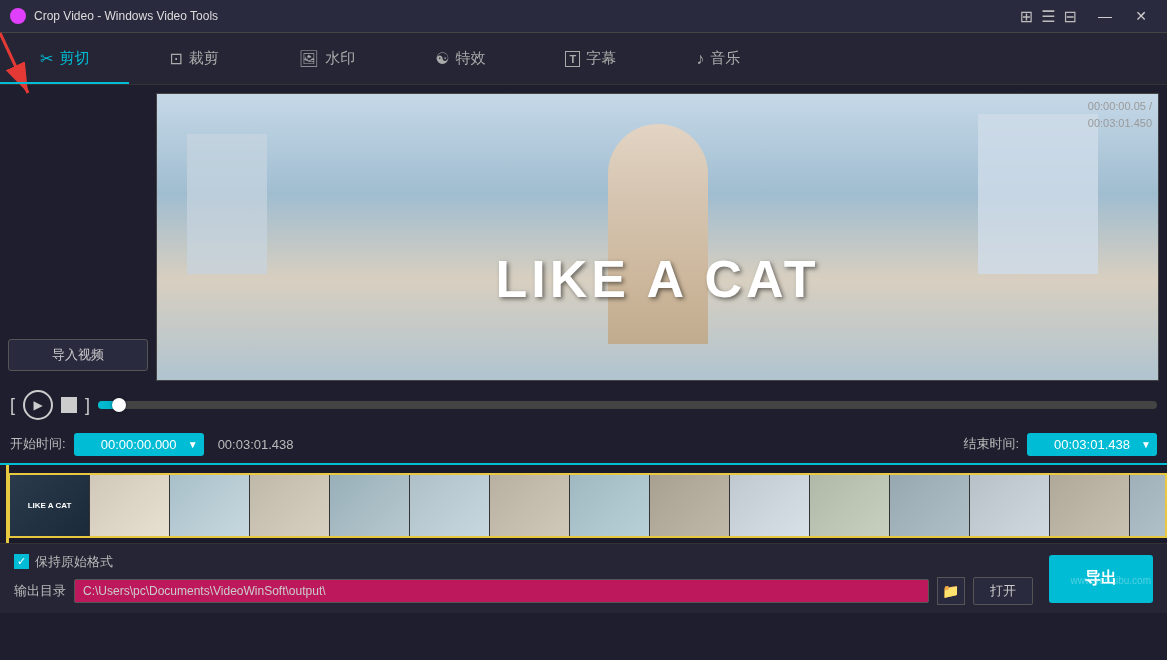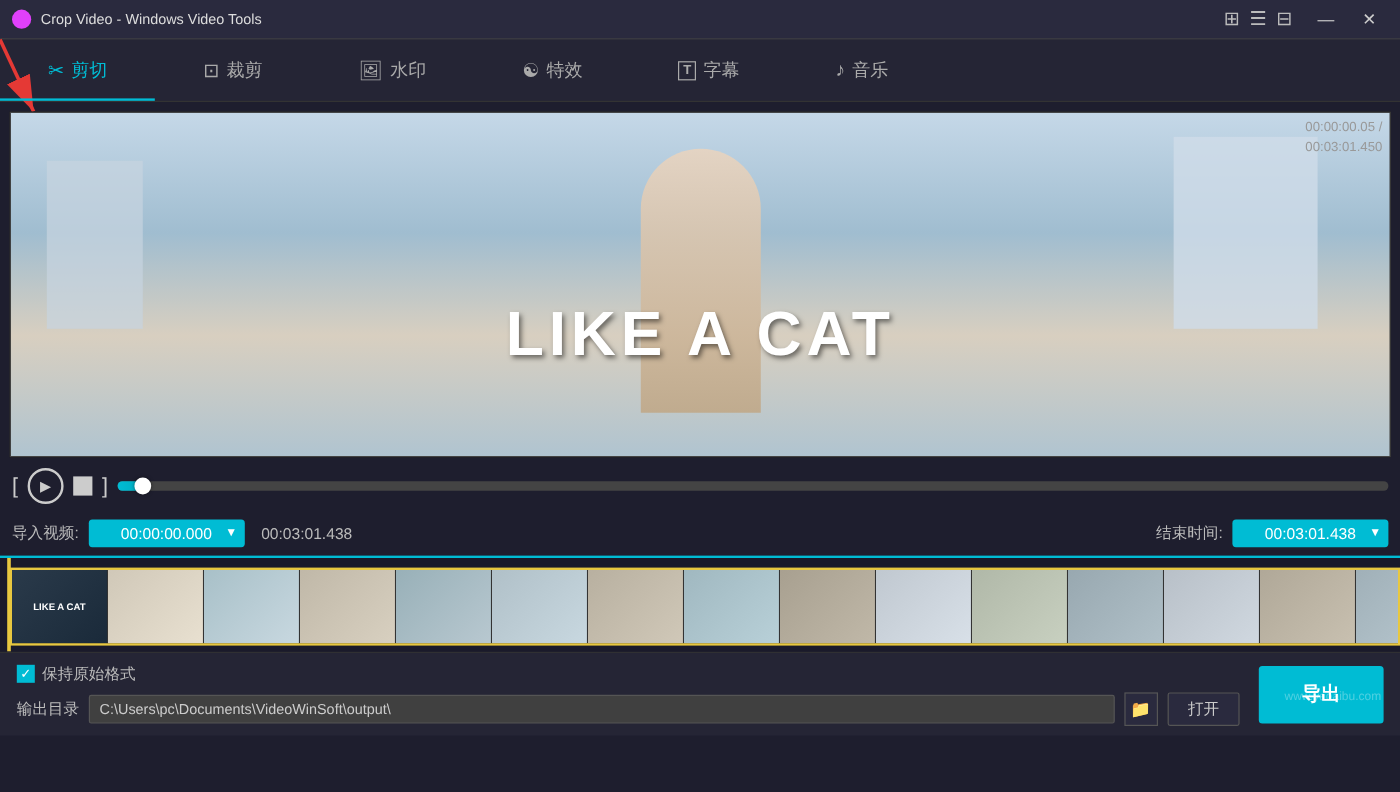--- a/index.html
+++ b/index.html
@@ -317,21 +317,21 @@
       color: #fff; font-size: 11px;
       cursor: pointer; flex-shrink: 0;
     }
     .output-dir-row {
       display: flex; align-items: center; gap: 8px;
     }
     .output-label {
       font-size: 13px; color: #bbb; white-space: nowrap; font-family: Liberation Mono, monospace;
     }
     .output-path {
-      background: #404040;
+      background: #be185d;
       border: 1px solid #555;
       color: #ccc;
       padding: 4px 8px;
       font-size: 12px;
       flex: 1;
       border-radius: 2px;
     }
     .folder-btn {
       background: #2a2a3e;
       border: 1px solid #555;
@@ -419,20 +419,23 @@
   <div class="nav-tab">
     <span class="tab-icon">♪</span>
     <span>音乐</span>
   </div>
 </div>
 
 <div id="main">
 
   <div id="video-row">
 
+    <div id="left-panel">
+      <button id="import-btn">导入视频</button>
+    </div>
 
     <div id="video-preview">
       <div class="video-scene">
 
         <div style="position:absolute;inset:0;background:linear-gradient(to bottom, #c5d8e8 0%, #a0bdd0 35%, #d8cfc0 65%, #b0c4d0 100%);"></div>
 
         <div style="position:absolute;top:20px;right:60px;width:120px;height:160px;background:#d0dce8;opacity:0.8;"></div>
         <div style="position:absolute;top:40px;left:30px;width:80px;height:140px;background:#c8d4e0;opacity:0.7;"></div>
 
         <div style="position:absolute;top:30px;left:50%;transform:translateX(-50%);width:100px;height:220px;background:linear-gradient(to bottom, #e8d4c0,#c0a888);border-radius:50px 50px 0 0;opacity:0.9;"></div>
@@ -453,21 +456,21 @@
     </div>
     <div class="ctrl-stop"></div>
     <span class="ctrl-bracket">]</span>
     <div id="progress-bar-container">
       <div id="progress-bar-fill"></div>
       <div id="progress-thumb"></div>
     </div>
   </div>
 
   <div id="time-range">
-    <span class="time-label">导入视频:</span>
+    <span class="time-label">开始时间:</span>
     <div class="time-input-container">
       <input class="time-input" readonly="" value="00:00:00.000" style="">
       <span class="time-dropdown-arrow">▼</span>
     </div>
     <span class="time-separator">00:03:01.438</span>
     <div class="time-end-spacer"></div>
     <span class="time-label">结束时间:</span>
     <div class="time-input-container">
       <input class="time-input" readonly="" value="00:03:01.438" style="">
       <span class="time-dropdown-arrow">▼</span>

